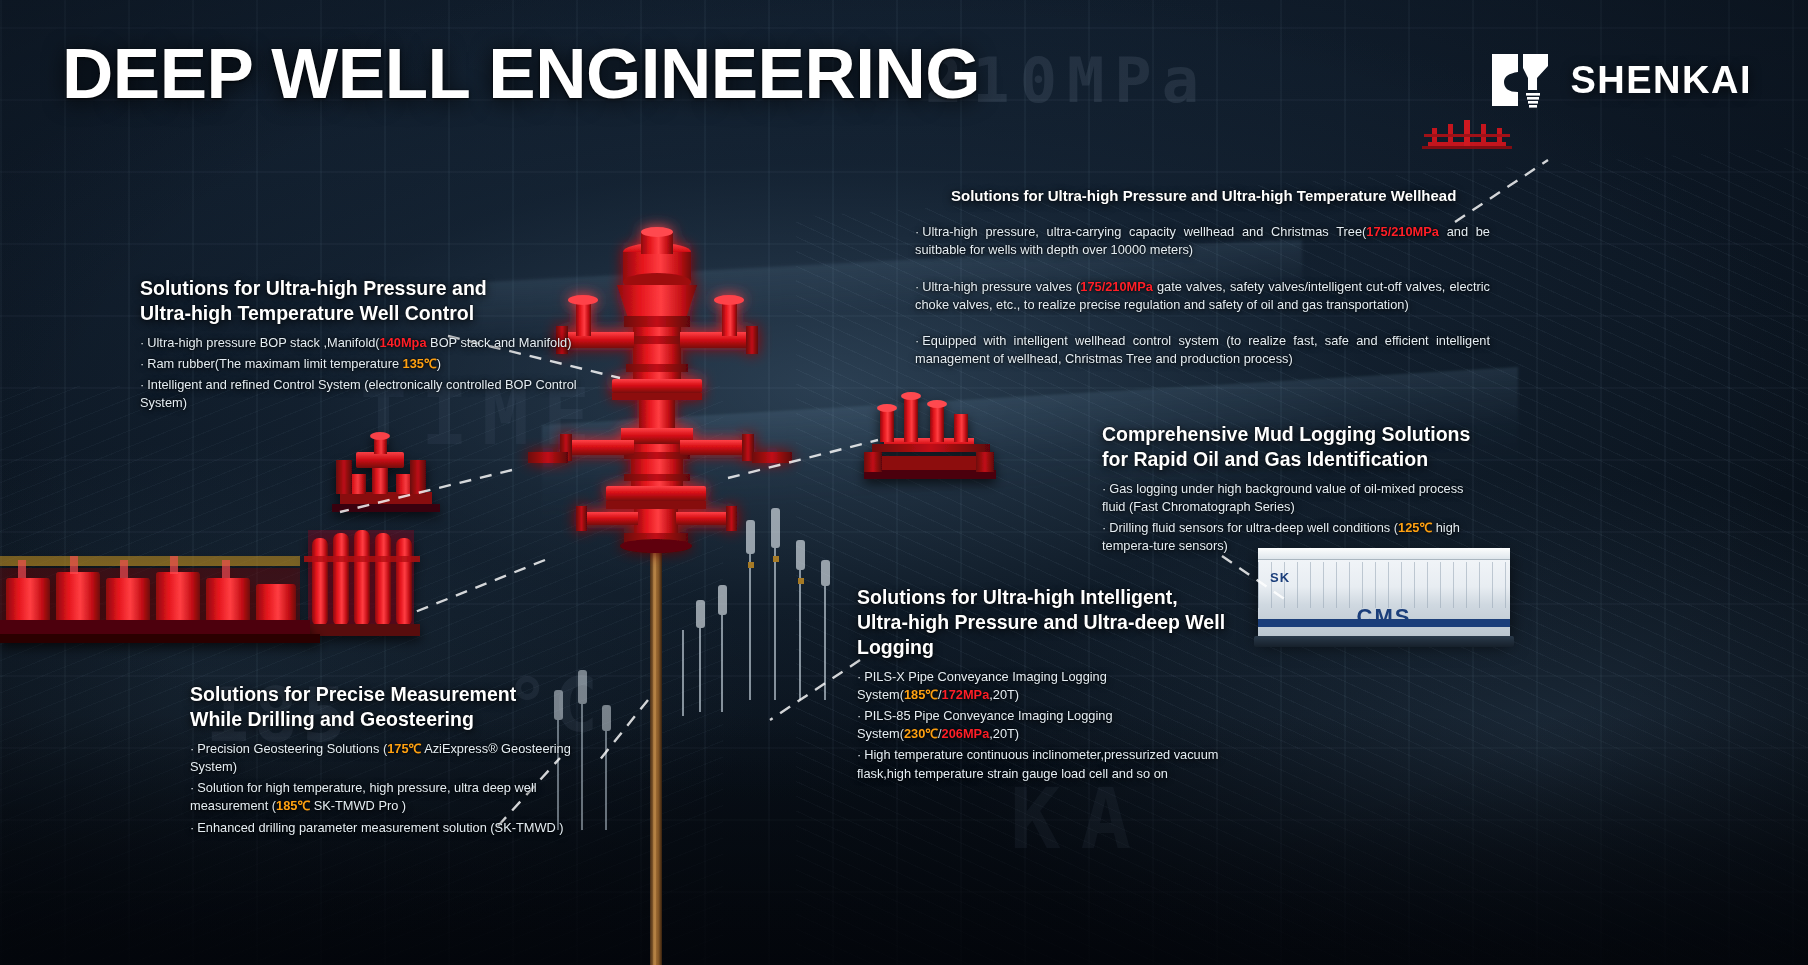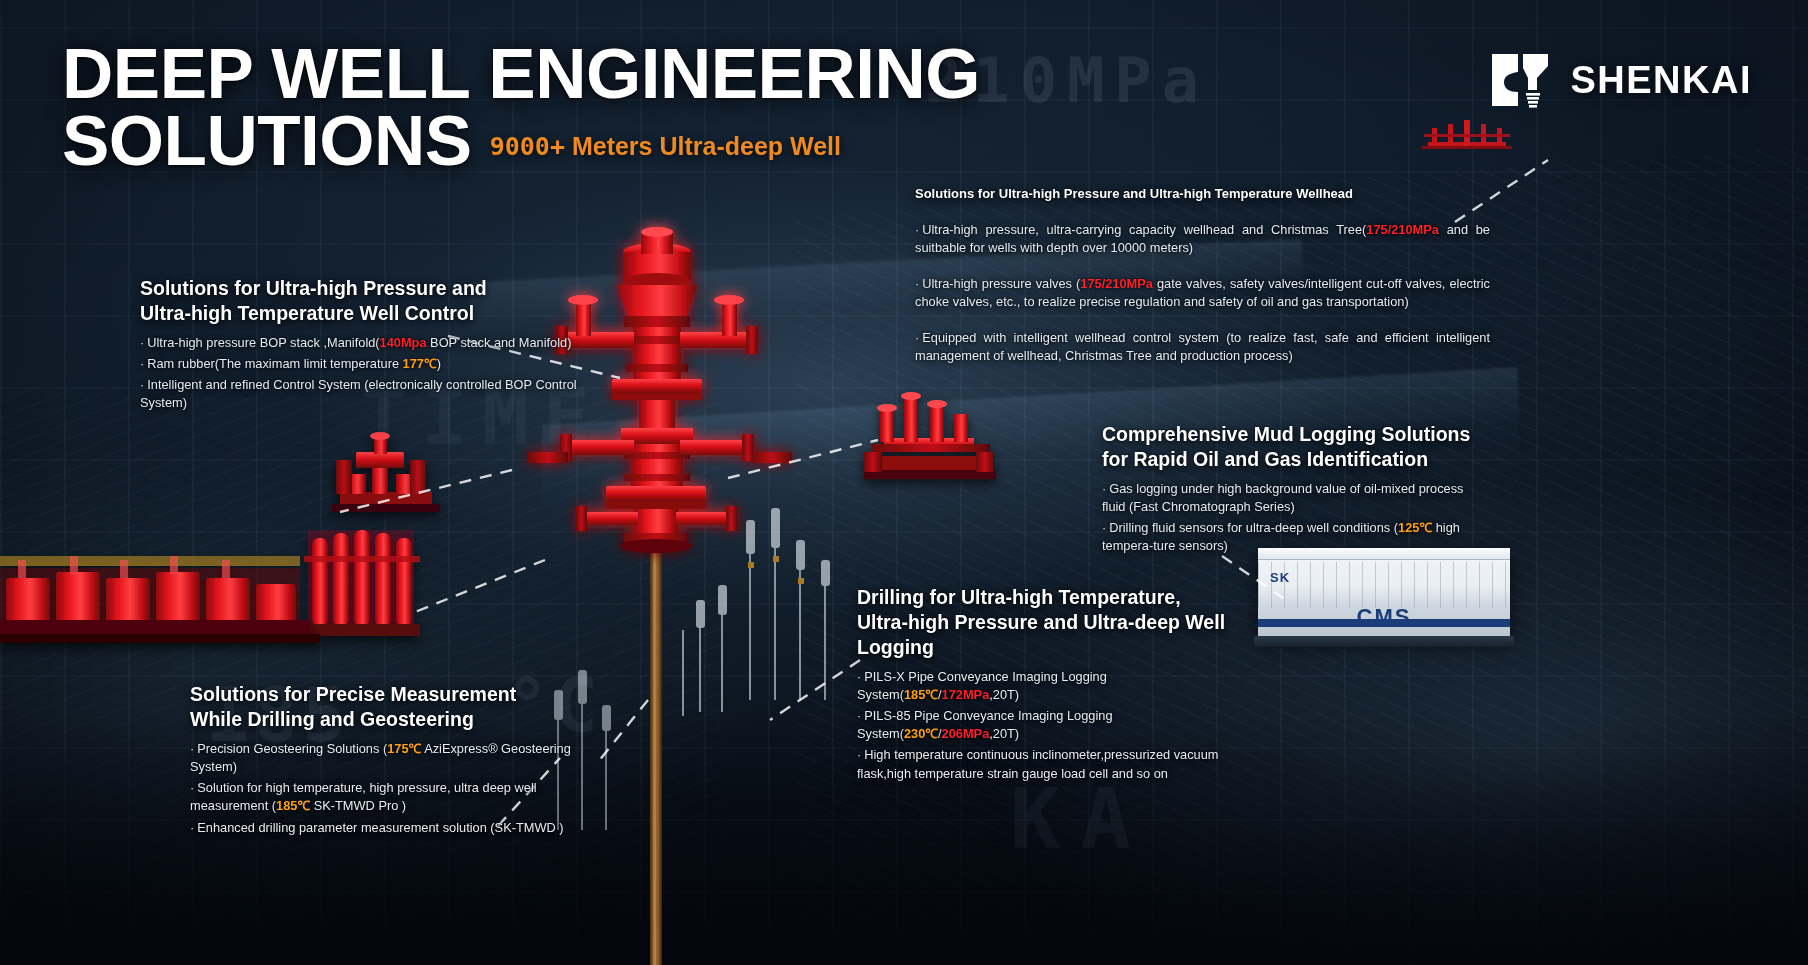--- a/index.html
+++ b/index.html
@@ -123,21 +123,21 @@
   
   .block { position: absolute; }
   .block h2 {
     color: #ffffff;
     font-weight: 700;
     font-size: 19.5px;
     line-height: 1.28;
     margin-bottom: 8px;
     text-shadow: 0 2px 9px rgba(0,0,0,0.92), 0 0 2px rgba(0,0,0,0.8);
   }
-  .block h2.alt { font-size: 13px; }
+  .block h2.alt { font-size: 15px; margin-left: 36px; }
   .block ul { list-style: none; }
   .block li {
     color: #e5eef4;
     font-size: 12.8px;
     line-height: 1.42;
     margin-bottom: 3px;
     text-shadow: 0 1px 7px rgba(0,0,0,0.95), 0 0 2px rgba(0,0,0,0.9);
   }
   .block li::before { content: "·"; margin-right: 3px; }
   .block li.just { text-align: justify; margin-top: 18px; }
@@ -435,27 +435,20 @@
       <line x1="728" y1="478" x2="878" y2="440"></line>
       <line x1="1222" y1="556" x2="1286" y2="600"></line>
       <line x1="860" y1="660" x2="770" y2="720"></line>
       <line x1="648" y1="700" x2="598" y2="762"></line>
       <line x1="498" y1="826" x2="560" y2="758"></line>
     </g>
   </svg>
 
   <div class="title-wrap">
     <div class="title-l1">DEEP WELL ENGINEERING</div>
-    <div class="title-l2-row">
-      <div class="title-l2">SOLUTIONS</div>
-      <div class="subtitle">
-        <span class="num">9000+</span>
-        <span>Meters Ultra-deep Well</span>
-      </div>
-    </div>
   </div>
 
   <div class="logo">
     <svg class="logo-mark" viewBox="0 0 62 56">
       <path d="M2 2 H28 V20 Q14 22 14 30 Q14 40 28 40 V54 H2 Z" fill="#ffffff"></path>
       <path d="M33 2 H58 V14 L47 26 V38 H38 V26 L33 16 Z" fill="#ffffff"></path>
       <g fill="#ffffff">
         <rect x="36" y="41" width="14" height="2.6"></rect>
         <rect x="37" y="45" width="12" height="2.6"></rect>
         <rect x="38" y="49" width="10" height="2.6"></rect>
@@ -465,21 +458,21 @@
     <div class="logo-text">SHENKAI</div>
   </div>
 
   <div class="block" id="blk-wellcontrol">
     <h2>
       <span>Solutions for Ultra-high Pressure and</span><br>
       <span>Ultra-high Temperature Well Control</span>
     </h2>
     <ul>
         <li><span>Ultra-high pressure BOP stack ,Manifold(</span><span class="hl-red">140Mpa</span><span> BOP stack and Manifold)</span></li>
-        <li><span>Ram rubber(The maximam limit temperature </span><span class="hl-orange">177℃</span><span>)</span></li>
+        <li><span>Ram rubber(The maximam limit temperature </span><span class="hl-orange">135℃</span><span>)</span></li>
         <li><span>Intelligent and refined Control System (electronically controlled BOP Control System)</span></li>
       </ul>
   </div>
 
   <div class="block" id="blk-wellhead">
     <h2 class="alt">Solutions for Ultra-high Pressure and Ultra-high Temperature Wellhead</h2>
     <ul>
         <li class="just"><span>Ultra-high pressure, ultra-carrying capacity wellhead and Christmas Tree(</span><span class="hl-red">175/210MPa</span><span> and be suitbable for wells with depth over 10000 meters)</span></li>
         <li class="just"><span>Ultra-high pressure valves (</span><span class="hl-red">175/210MPa</span><span> gate valves, safety valves/intelligent cut-off valves, electric choke valves, etc., to realize precise regulation and safety of oil and gas transportation)</span></li>
         <li class="just"><span>Equipped with intelligent wellhead control system (to realize fast, safe and efficient intelligent management of wellhead, Christmas Tree and production process)</span></li>
@@ -492,21 +485,21 @@
       <span>for Rapid Oil and Gas Identification</span>
     </h2>
     <ul>
         <li><span>Gas logging under high background value of oil-mixed process fluid (Fast Chromatograph Series)</span></li>
         <li><span>Drilling fluid sensors for ultra-deep well conditions (</span><span class="hl-orange">125℃</span><span> high tempera-ture sensors)</span></li>
       </ul>
   </div>
 
   <div class="block" id="blk-welllog">
     <h2>
-      <span>Drilling for Ultra-high Temperature,</span><br>
+      <span>Solutions for Ultra-high Intelligent,</span><br>
       <span>Ultra-high Pressure and Ultra-deep Well Logging</span>
     </h2>
     <ul>
         <li><span>PILS-X Pipe Conveyance Imaging Logging System(</span><span class="hl-orange">185℃</span><span>/</span><span class="hl-red">172MPa</span><span>,20T)</span></li>
         <li><span>PILS-85 Pipe Conveyance Imaging Logging System(</span><span class="hl-orange">230℃</span><span>/</span><span class="hl-red">206MPa</span><span>,20T)</span></li>
         <li><span>High temperature continuous inclinometer,pressurized vacuum flask,high temperature strain gauge load cell and so on</span></li>
       </ul>
   </div>
 
   <div class="block" id="blk-geosteer">

